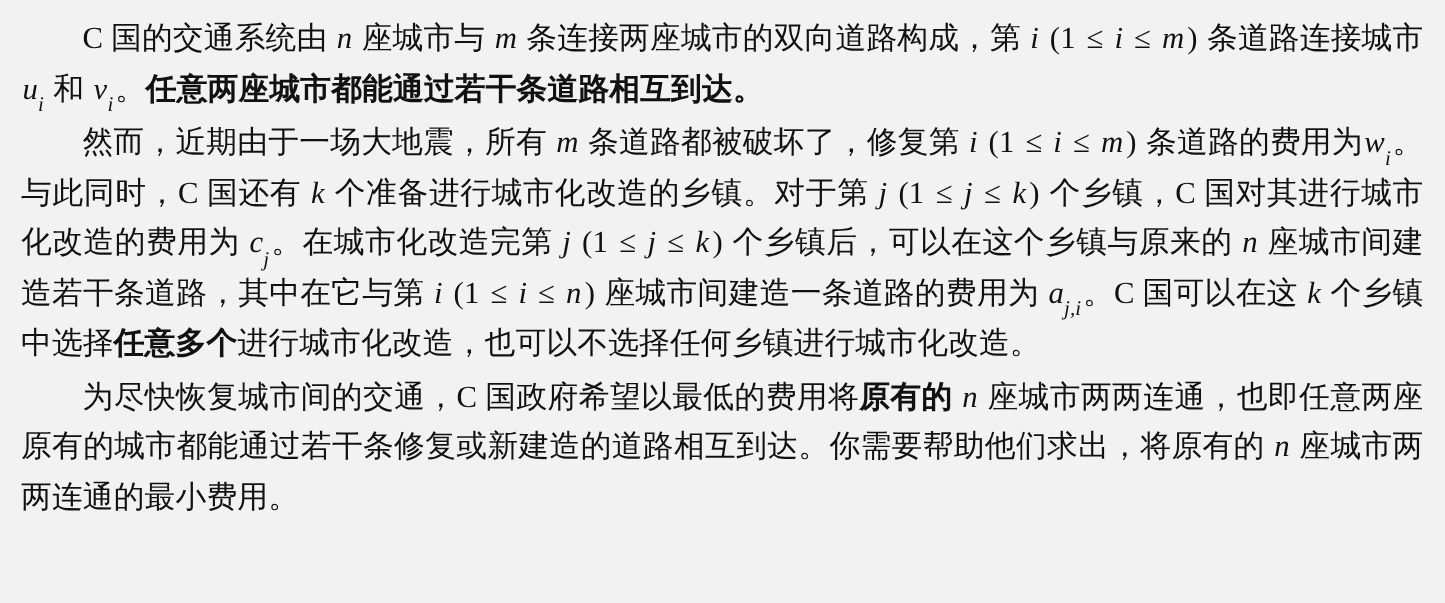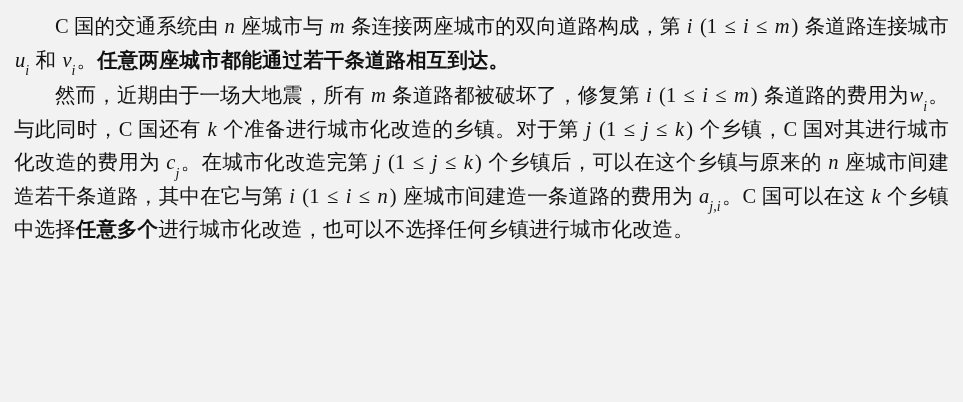--- a/index.html
+++ b/index.html
@@ -63,14 +63,15 @@
 </style>
 </head>
 <body>
 
 <div class="page">
 
   <p class="para"><span>C 国的交通系统由 <span class="mi">n</span> 座城市与 <span class="mi">m</span> 条连接两座城市的双向道路构成，第 <span class="nowrap"><span class="mi">i</span> <span class="mn">(1</span> <span class="mrel">≤</span> <span class="mi">i</span> <span class="mrel">≤</span> <span class="mi">m</span><span class="mn">)</span></span> 条道路连接城市 <span class="mi">u<sub>i</sub></span> 和 <span class="mi">v<sub>i</sub></span>。<span class="bold">任意两座城市都能通过若干条道路相互到达。</span></span></p>
 
   <p class="para"><span>然而，近期由于一场大地震，所有 <span class="mi">m</span> 条道路都被破坏了，修复第 <span class="nowrap"><span class="mi">i</span> <span class="mn">(1</span> <span class="mrel">≤</span> <span class="mi">i</span> <span class="mrel">≤</span> <span class="mi">m</span><span class="mn">)</span></span> 条道路的费用为<span class="mi">w<sub>i</sub></span>。与此同时，C 国还有 <span class="mi">k</span> 个准备进行城市化改造的乡镇。对于第 <span class="nowrap"><span class="mi">j</span> <span class="mn">(1</span> <span class="mrel">≤</span> <span class="mi">j</span> <span class="mrel">≤</span> <span class="mi">k</span><span class="mn">)</span></span> 个乡镇，C 国对其进行城市化改造的费用为 <span class="mi">c<sub>j</sub></span>。在城市化改造完第 <span class="nowrap"><span class="mi">j</span> <span class="mn">(1</span> <span class="mrel">≤</span> <span class="mi">j</span> <span class="mrel">≤</span> <span class="mi">k</span><span class="mn">)</span></span> 个乡镇后，可以在这个乡镇与原来的 <span class="mi">n</span> 座城市间建造若干条道路，其中在它与第 <span class="nowrap"><span class="mi">i</span> <span class="mn">(1</span> <span class="mrel">≤</span> <span class="mi">i</span> <span class="mrel">≤</span> <span class="mi">n</span><span class="mn">)</span></span> 座城市间建造一条道路的费用为 <span class="mi">a<sub>j,i</sub></span>。C 国可以在这 <span class="mi">k</span> 个乡镇中选择<span class="bold">任意多个</span>进行城市化改造，也可以不选择任何乡镇进行城市化改造。</span></p>
 
+  <p class="para tight"><span>为尽快恢复城市间的交通，C 国政府希望以最低的费用将<span class="bold">原有的</span> <span class="mi">n</span> 座城市两两连通，也即任意两座原有的城市都能通过若干条修复或新建造的道路相互到达。你需要帮助他们求出，将原有的 <span class="mi">n</span> 座城市两两连通的最小费用。</span></p>
 
 </div>
 
 </body></html>

